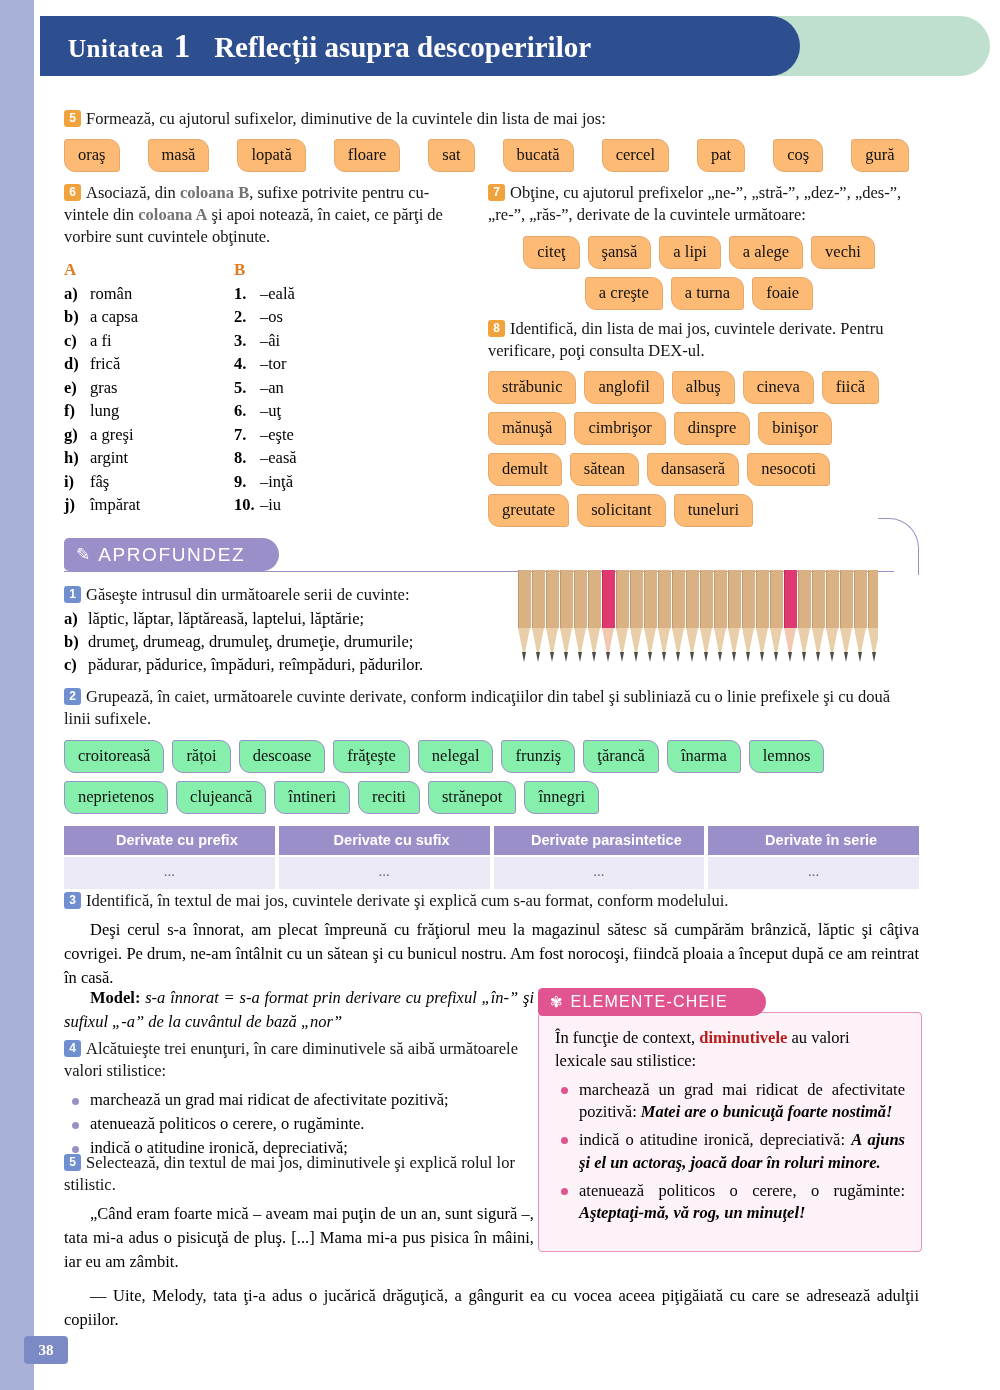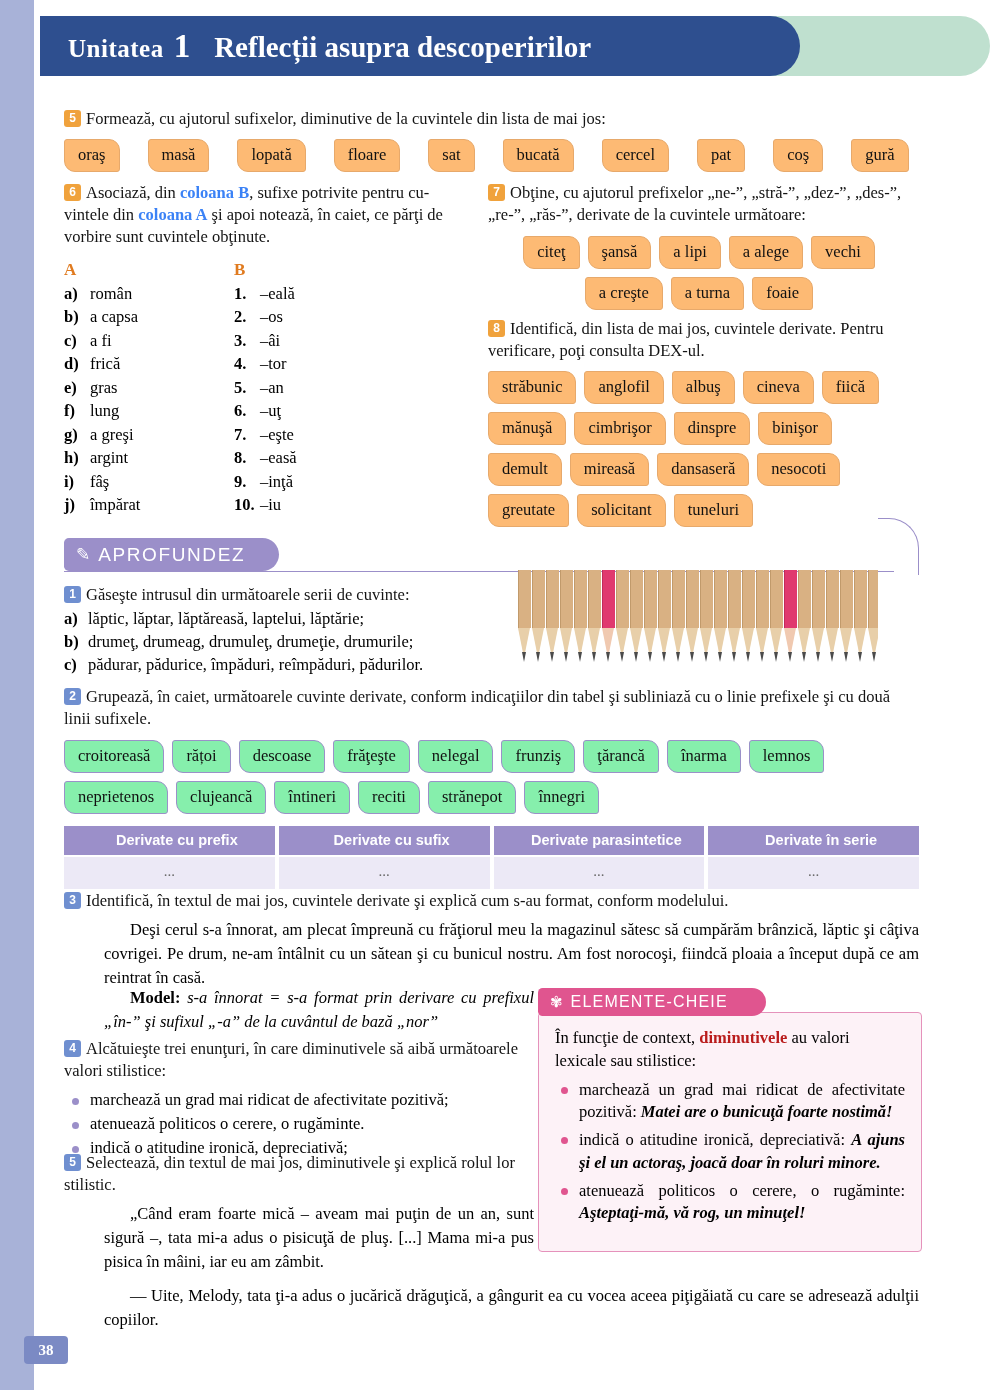--- a/index.html
+++ b/index.html
@@ -44,21 +44,21 @@
   
   .content{position:absolute;left:0;top:0;width:1000px;height:1390px;border-radius:30px;}
   .txt{font-size:16.5px;color:#141414;line-height:1.33;}
   .num-badge{
     display:inline-block;width:17px;height:17px;line-height:17px;
     background:#f0a23c;color:#fff;font-size:12px;font-weight:bold;
     text-align:center;border-radius:3px;font-family:"Liberation Sans",sans-serif;
     vertical-align:2px;margin-right:5px;
   }
   .num-badge.blue{background:#6f8fd0;}
-  .orange{color:#3b82f6;font-weight:bold;text-align:center;}
+  .orange{color:#737373;font-weight:bold;text-align:center;}
 
   
   .chip{
     display:inline-block;
     border:1px solid #e7a96b;
     background:#fdba74;
     color:#111;
     border-radius:3px 11px 3px 11px;
     padding:5px 13px 6px 13px;
     font-size:16.5px;
@@ -142,21 +142,21 @@
     font-family:"Liberation Sans",sans-serif;font-size:14.5px;font-weight:bold;
     padding:6px 0 7px 15px;
   }
   .tbl .body-row{display:flex;gap:4px;margin-top:2px;}
   .tbl .td{
     flex:1;background:#ece9f6;text-align:center;color:#6a6a6a;
     padding:6px 0 9px 0;font-size:15px;
   }
 
   #ap3{position:absolute;left:64px;top:890px;width:855px;}
-  .para{font-size:16.5px;line-height:1.45;text-align:justify;margin-top:6px;margin-left:40px;}
+  .para{font-size:16.5px;line-height:1.45;text-align:justify;margin-top:6px;}
   .indent{text-indent:26px;}
   #model{position:absolute;left:64px;top:980px;width:470px;}
   #ap4{position:absolute;left:64px;top:1038px;width:470px;}
   #ap4 ul{margin:8px 0 0 0;padding-left:0;list-style:none;}
   #ap4 li{position:relative;padding-left:26px;font-size:16.5px;margin-bottom:4px;font-family:Liberation Serif, serif;}
   #ap4 li:before{
     content:"";position:absolute;left:8px;top:8px;width:7px;height:7px;border-radius:50%;
     background:#9b8fc9;
   }
   #ap5{position:absolute;left:64px;top:1152px;width:470px;}
@@ -286,21 +286,21 @@
       <span class="chip">străbunic</span>
       <span class="chip">anglofil</span>
       <span class="chip">albuş</span>
       <span class="chip">cineva</span>
       <span class="chip">fiică</span>
       <span class="chip">mănuşă</span>
       <span class="chip">cimbrişor</span>
       <span class="chip">dinspre</span>
       <span class="chip">binişor</span>
       <span class="chip">demult</span>
-      <span class="chip">mireasă</span>
+      <span class="chip">sătean</span>
       <span class="chip">dansaseră</span>
       <span class="chip">nesocoti</span>
       <span class="chip">greutate</span>
       <span class="chip">solicitant</span>
       <span class="chip">tuneluri</span>
     </div>
   </div>
 
   <div class="banner">
     <span class="banner-icon">✎</span>

